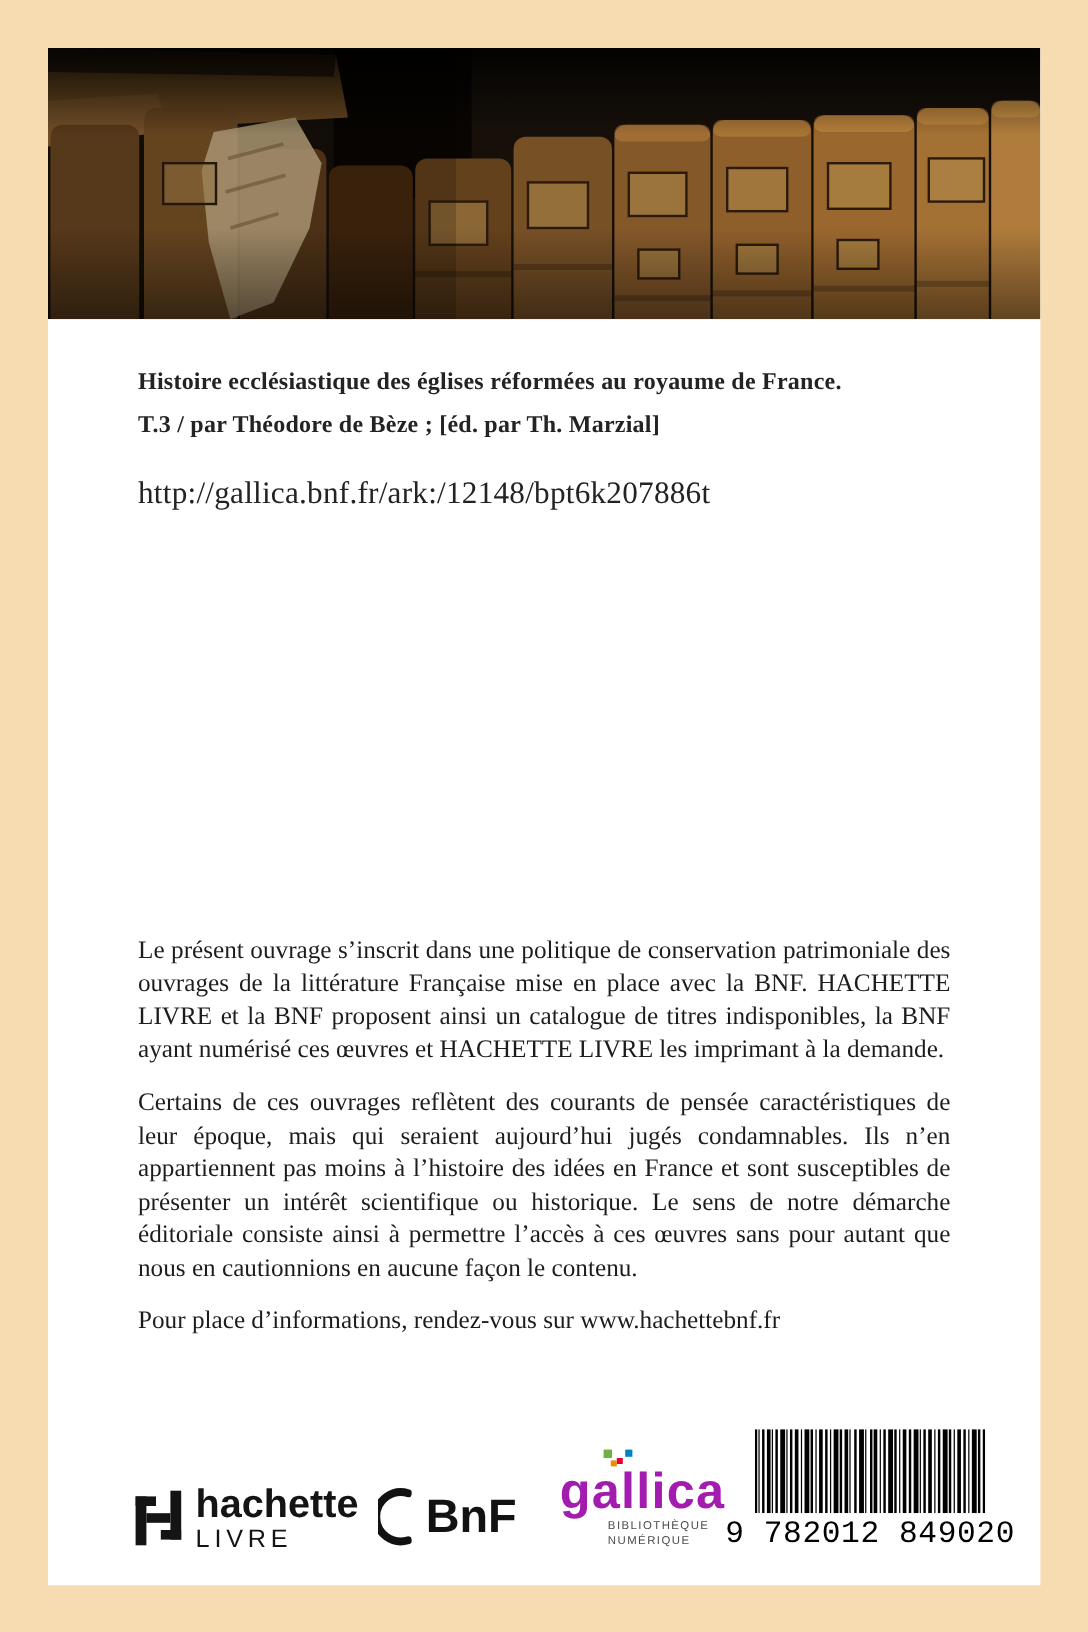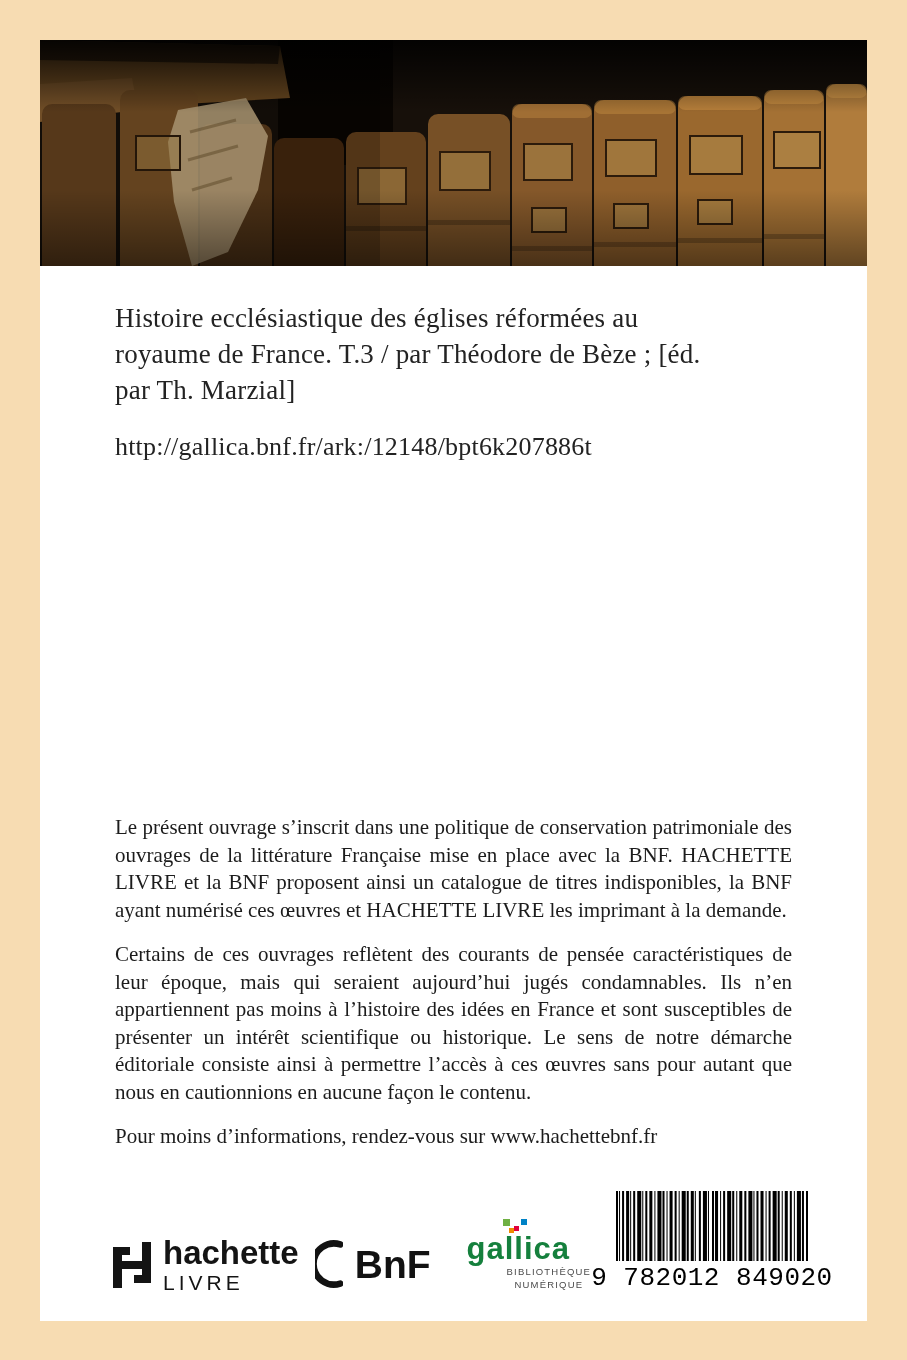--- a/index.html
+++ b/index.html
@@ -13,21 +13,21 @@
   .inner{
     position:absolute;left:40px;top:40px;
     width:827px;height:1281px;
     background:#ffffff;
   }
   .photo{width:827px;height:226px;overflow:hidden;}
   .photo svg{display:block;width:100%;height:100%;}
 
   .content{padding:0 75px;}
   .title{
-    font-size:27px;line-height:36px;font-weight:normal;
+    font-size:20px;line-height:36px;font-weight:bold;
     color:#232323;margin:34px 0 0 0;max-width:600px;
     letter-spacing:0.2px;
   }
   .url{
     font-size:26px;color:#232323;margin-top:24px;
     letter-spacing:0.2px;
   }
   .paragraphs{margin-top:352px;max-width:692px;}
   .paragraphs p{
     font-size:21px;line-height:27.5px;text-align:justify;
@@ -53,23 +53,23 @@
   }
   
   .bnf{display:flex;align-items:center;margin-left:16px;padding-bottom:4px;}
   .bnf-name{
     font-family:"Liberation Sans", sans-serif;
     font-size:39px;font-weight:bold;color:#121212;line-height:1;margin-left:12px;
   }
   
   .gallica{margin-left:36px;position:relative;padding-top:16px;padding-bottom:2px;
     font-family:"Liberation Sans", sans-serif;}
-  .gallica-name{font-size:31px;font-weight:bold;color:#15803d;letter-spacing:1px;line-height:1;}
+  .gallica-name{font-size:42px;font-weight:bold;color:#a21caf;letter-spacing:1px;line-height:1;}
   .gallica-sub{margin-left:40px;margin-top:2px;}
-  .gallica-sub div{font-size:9.5px;color:#4a4a4a;letter-spacing:1.2px;line-height:1.3;text-align:center;}
+  .gallica-sub div{font-size:9.5px;color:#4a4a4a;letter-spacing:1.2px;line-height:1.3;}
   .px{position:absolute;display:block;}
   .px.green {width:7px;height:7px;background:#6fb043;left:36px;top:2px;}
   .px.red   {width:5px;height:5px;background:#e0003c;left:47px;top:9px;}
   .px.blue  {width:6px;height:6px;background:#0082c6;left:54px;top:2px;}
   .px.orange{width:5px;height:5px;background:#f08a00;left:42px;top:11px;}
   
   .barcode{margin-left:auto;display:flex;flex-direction:column;align-items:center;background:#fff;}
   .barcode svg{display:block;}
   .barcode-digits{
     font-family:"Liberation Mono", monospace;
@@ -151,21 +151,21 @@
         <rect y="150" width="827" height="76" fill="url(#gBot)"></rect>
       </svg>
     </div>
 
     <div class="content">
       <h1 class="title">Histoire ecclésiastique des églises réformées au royaume de France. T.3 / par Théodore de Bèze ; [éd. par Th. Marzial]</h1>
       <div class="url">http://gallica.bnf.fr/ark:/12148/bpt6k207886t</div>
       <div class="paragraphs">
         <p>Le présent ouvrage s’inscrit dans une politique de conservation patrimoniale des ouvrages de la littérature Française mise en place avec la BNF. HACHETTE LIVRE et la BNF proposent ainsi un catalogue de titres indisponibles, la BNF ayant numérisé ces œuvres et HACHETTE LIVRE les imprimant à la demande.</p>
         <p>Certains de ces ouvrages reflètent des courants de pensée caractéristiques de leur époque, mais qui seraient aujourd’hui jugés condamnables. Ils n’en appartiennent pas moins à l’histoire des idées en France et sont susceptibles de présenter un intérêt scientifique ou historique. Le sens de notre démarche éditoriale consiste ainsi à permettre l’accès à ces œuvres sans pour autant que nous en cautionnions en aucune façon le contenu.</p>
-        <p class="last">Pour moins d’informations, rendez-vous sur www.hachettebnf.fr</p>
+        <p class="last">Pour place d’informations, rendez-vous sur www.hachettebnf.fr</p>
       </div>
     </div>
 
     <div class="footer">
 
       <div class="hachette">
         <svg class="hachette-icon" viewBox="0 0 40 46">
           <g fill="#141414">
             <rect x="1" y="5" width="9" height="41"></rect>
             <rect x="1" y="5" width="17" height="8"></rect>

